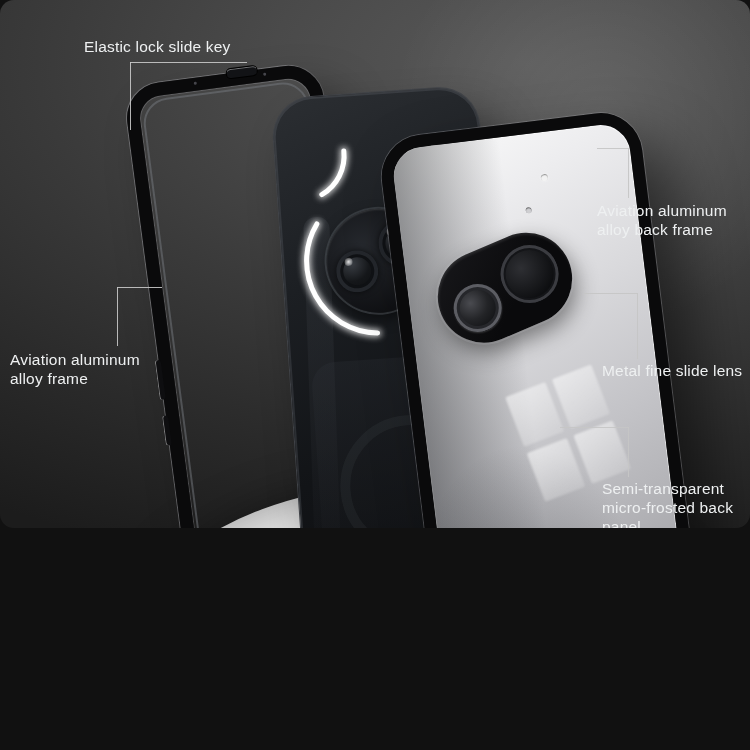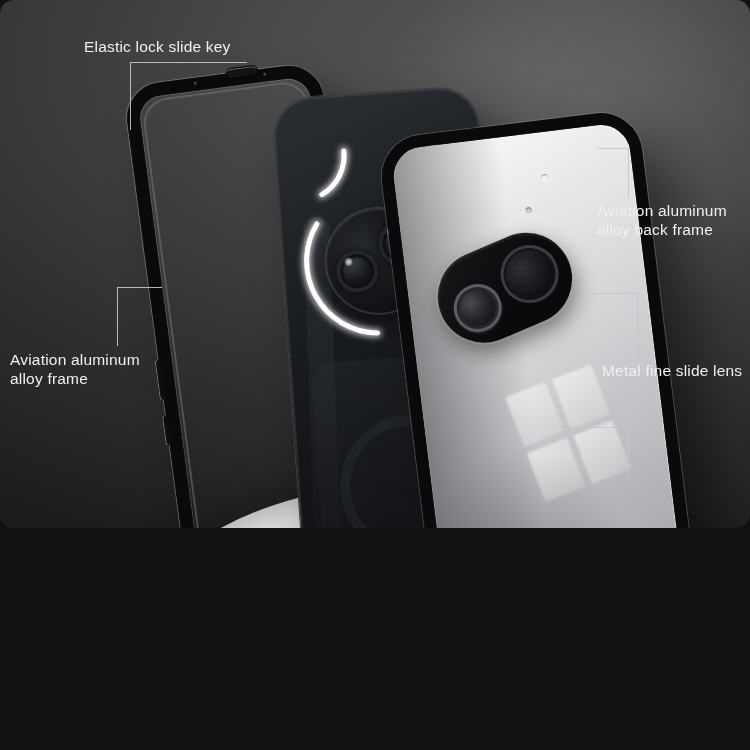--- a/index.html
+++ b/index.html
@@ -191,16 +191,19 @@
 
   <div class="label" style="left:10px; top:350px">Aviation aluminum
 alloy frame</div>
   <div class="leader h" style="left:117px; top:287px; width:45px"></div>
   <div class="leader v" style="left:117px; top:287px; height:59px"></div>
 
   <div class="label" style="left:602px; top:361px">Metal fine slide lens</div>
   <div class="leader h" style="left:584px; top:293px; width:54px"></div>
   <div class="leader v" style="left:637px; top:293px; height:66px"></div>
 
+  <div class="label" style="left:602px; top:479px">Semi-transparent
+micro-frosted back
+panel</div>
   <div class="leader h" style="left:560px; top:427px; width:69px"></div>
   <div class="leader v" style="left:628px; top:427px; height:50px"></div>
 
 </div>
 
 </body></html>

